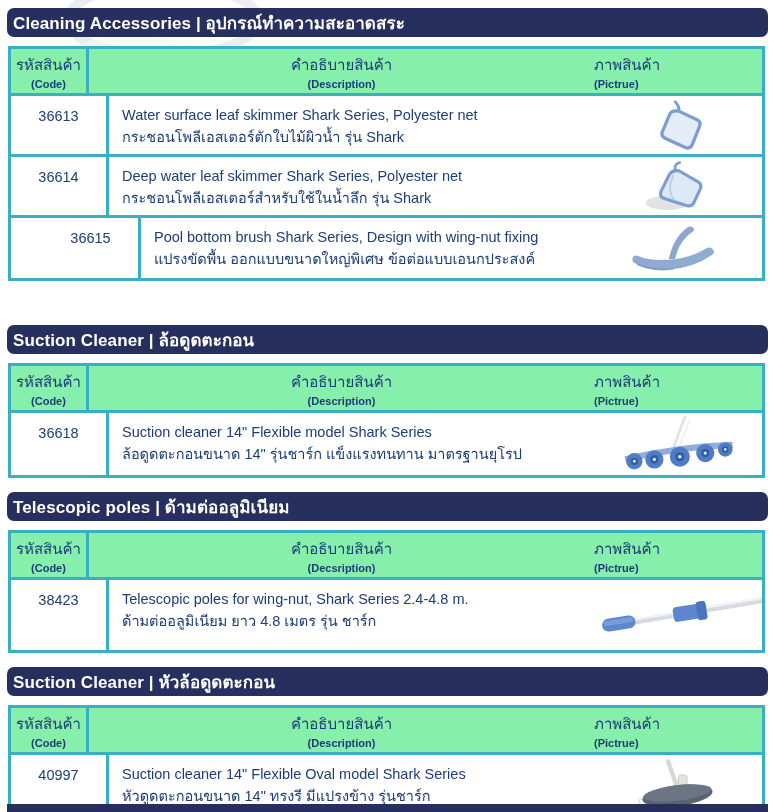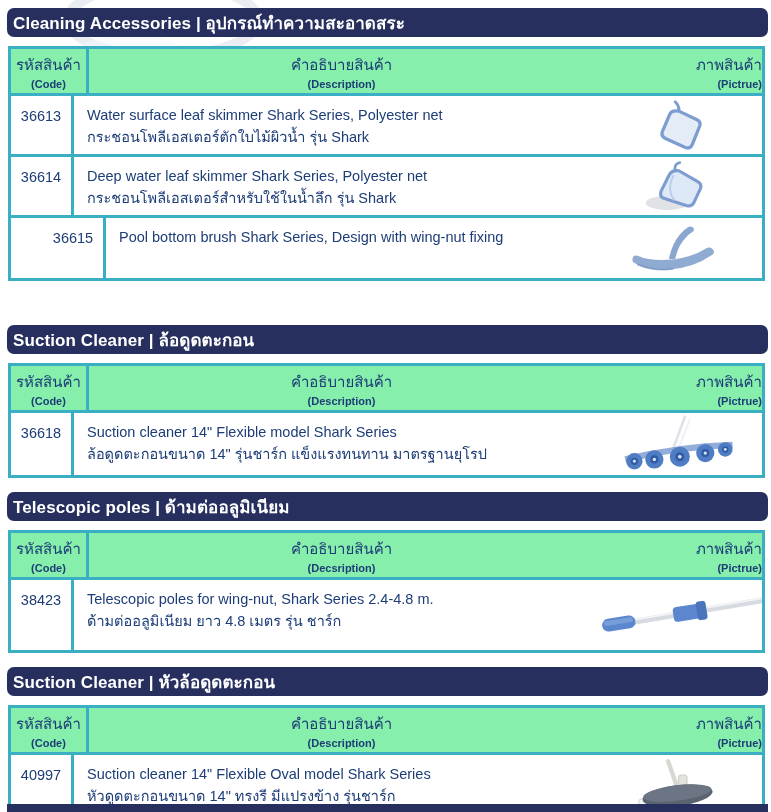--- a/index.html
+++ b/index.html
@@ -42,33 +42,33 @@
     min-height: 44px;
     align-items: stretch;
   }
   .th-code {
     width: 75px;
     border-right: 3px solid #3aaec3;
     display: flex; flex-direction: column; justify-content: center; align-items: center;
     text-align: center;
   }
   .th-desc { flex: 1; display: flex; flex-direction: column; justify-content: center; align-items: center; text-align: center; }
-  .th-pic { width: 168px; display: flex; flex-direction: column; justify-content: center; align-items: flex-end; text-align: center; }
+  .th-pic { width: 168px; display: flex; flex-direction: column; justify-content: center; align-items: flex-start; text-align: center; }
   .th-thai { font-size: 15px; }
   .th-en { font-size: 11px; font-weight: bold; margin-top: 1px; }
 
   .trow { display: flex; background: #ffffff; align-items: stretch; }
   .trow + .trow { border-top: 3px solid #3aaec3; }
   .h52 { min-height: 52px; }
   .h60 { min-height: 60px; padding-left: 32px; }
   .h62 { min-height: 62px; }
   .h64 { min-height: 64px; }
   .h70 { min-height: 70px; }
   .td-code {
-    width: 63px;
+    width: 98px;
     border-right: 3px solid #3aaec3;
     text-align: center;
     font-size: 14.5px;
     padding-top: 12px;
     box-sizing: border-box;
   }
   .td-desc { flex: 1; padding: 9px 6px 6px 13px; }
   .desc-en { font-size: 14.5px; line-height: 21px; }
   .desc-th { font-size: 14.5px; line-height: 22px; }
   .td-pic { width: 168px; display: flex; align-items: center; justify-content: center; overflow: hidden; }
@@ -139,20 +139,21 @@
             <path d="M41 12 l21 12 q5 3 3 8 l-7 15 q-2 5 -8 4 l-25 -8 q-6 -2 -4 -8 l9 -18 q3 -6 11 -5 z" fill="#dde9f6" stroke="#7d9dd1" stroke-width="3.5" stroke-linejoin="round"></path>
             <path d="M35 17 q-8 16 1 28" stroke="#b9cde8" stroke-width="2" fill="none"></path>
           </svg>
         </div>
       </div>
 
       <div class="trow h60">
         <div class="td-code">36615</div>
         <div class="td-desc">
           <div class="desc-en">Pool bottom brush Shark Series, Design with wing-nut fixing</div>
+          <div class="desc-th">แปรงขัดพื้น ออกแบบขนาดใหญ่พิเศษ ข้อต่อแบบเอนกประสงค์</div>
         </div>
         <div class="td-pic">
           <svg width="104" height="58" viewBox="0 0 110 64">
             <path d="M52 44 q3 -15 12 -24 q3 -3 6 -5 q4 -2 2 -5 q-2 -3 -6 -1 q-5 3 -9 8 q-9 11 -12 27 z" fill="#8ca7cf"></path>
             <path d="M6 48 q16 10 38 8 q28 -2 48 -16 q5 -3 1 -7 q-3 -3 -8 0 q-18 11 -42 12 q-20 1 -31 -4 q-6 -2 -7 2 q-1 3 1 5 z" fill="#90abd2"></path>
             <path d="M10 50 q20 8 40 5" stroke="#6f8cba" stroke-width="2" fill="none" opacity=".6"></path>
           </svg>
         </div>
       </div>
     </div>

